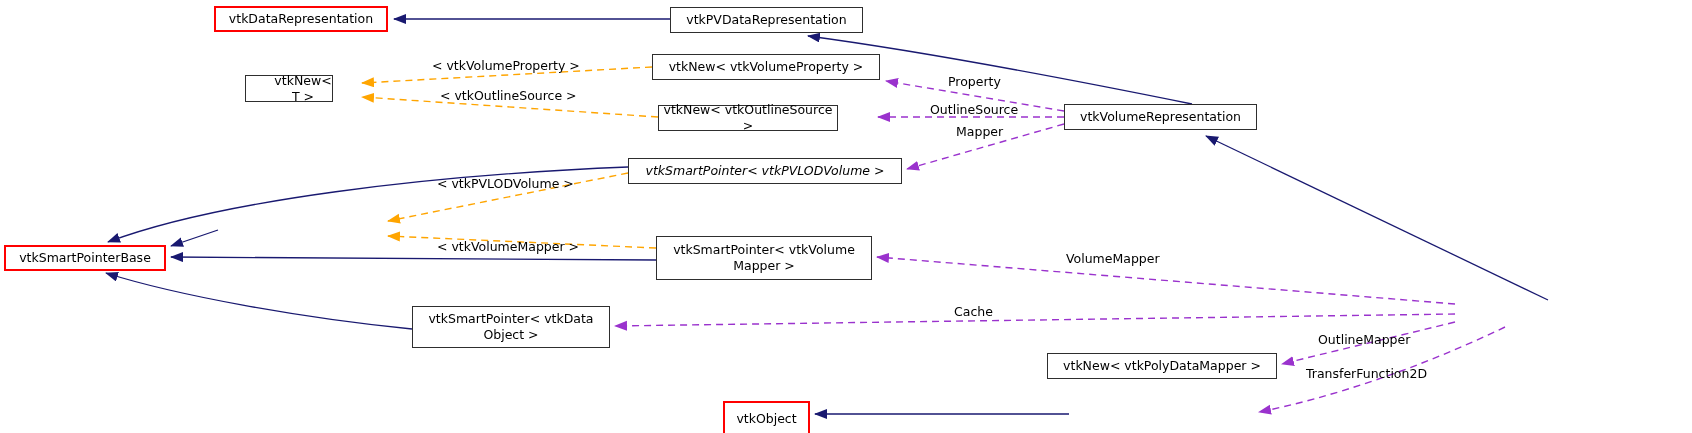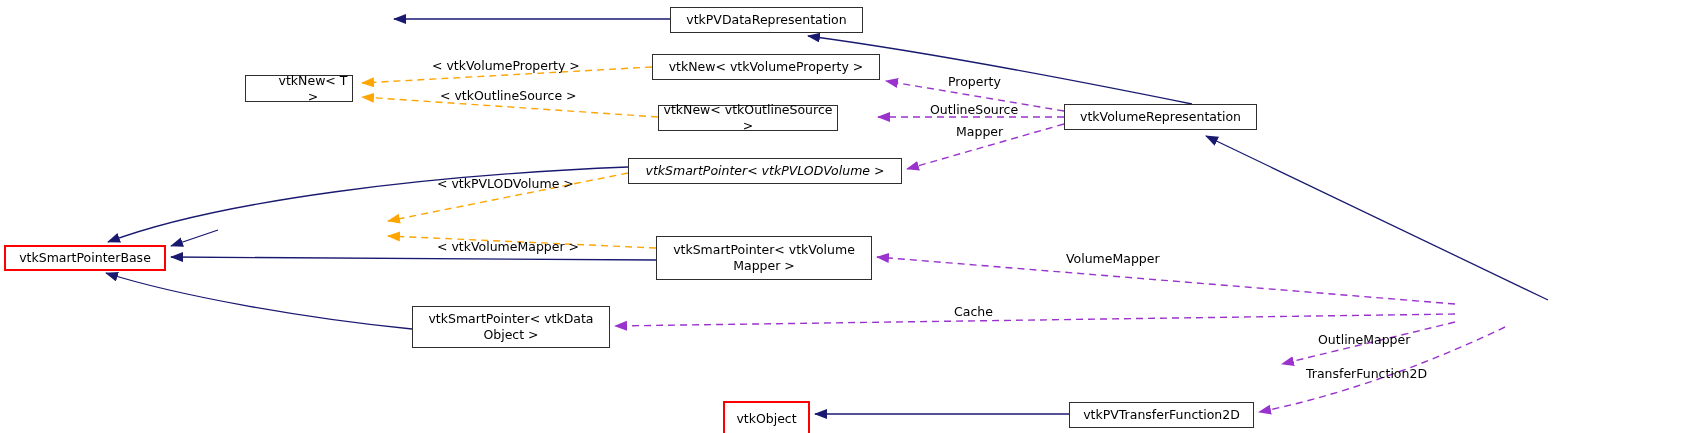--- a/index.html
+++ b/index.html
@@ -50,32 +50,33 @@
     <path d="M 1455 314 L 615 326" stroke="#9a32cd" stroke-width="1.4" stroke-dasharray="7,5" fill="none" marker-end="url(#ap)"></path>
     <path d="M 1455 322 C 1390 338 1330 352 1282 364" stroke="#9a32cd" stroke-width="1.4" stroke-dasharray="7,5" fill="none" marker-end="url(#ap)"></path>
     <path d="M 1505 327 C 1420 368 1330 398 1259 412" stroke="#9a32cd" stroke-width="1.4" stroke-dasharray="7,5" fill="none" marker-end="url(#ap)"></path>
 
     <path d="M 652 67 L 362 83" stroke="#ffa500" stroke-width="1.4" stroke-dasharray="7,5" fill="none" marker-end="url(#ao)"></path>
     <path d="M 658 117 L 362 97" stroke="#ffa500" stroke-width="1.4" stroke-dasharray="7,5" fill="none" marker-end="url(#ao)"></path>
     <path d="M 628 173 L 388 221" stroke="#ffa500" stroke-width="1.4" stroke-dasharray="7,5" fill="none" marker-end="url(#ao)"></path>
     <path d="M 656 248 L 388 236" stroke="#ffa500" stroke-width="1.4" stroke-dasharray="7,5" fill="none" marker-end="url(#ao)"></path>
   </svg>
 
+  <div class="node red" style="left:214px;top:6px;width:174px;height:26px;">vtkDataRepresentation</div>
   <div class="node" style="left:670px;top:7px;width:193px;height:26px;">vtkPVDataRepresentation</div>
-  <div class="node" style="left:245px;top:75px;width:108px;height:27px;padding-left:28px;">vtkNew&lt; T &gt;</div>
+  <div class="node" style="left:245px;top:75px;width:88px;height:27px;padding-left:28px;">vtkNew&lt; T &gt;</div>
   <div class="node" style="left:652px;top:54px;width:228px;height:26px;">vtkNew&lt; vtkVolumeProperty &gt;</div>
   <div class="node" style="left:658px;top:105px;width:180px;height:26px;">vtkNew&lt; vtkOutlineSource &gt;</div>
   <div class="node" style="left:1064px;top:104px;width:193px;height:26px;">vtkVolumeRepresentation</div>
   <div class="node" style="left:628px;top:158px;width:274px;height:26px;font-style:italic;">vtkSmartPointer&lt; vtkPVLODVolume &gt;</div>
   <div class="node" style="left:656px;top:236px;width:216px;height:44px;">vtkSmartPointer&lt; vtkVolume
 Mapper &gt;</div>
   <div class="node red" style="left:4px;top:245px;width:162px;height:26px;">vtkSmartPointerBase</div>
   <div class="node" style="left:412px;top:306px;width:198px;height:42px;">vtkSmartPointer&lt; vtkData
 Object &gt;</div>
-  <div class="node" style="left:1069px;top:402px;width:185px;height:26px;">vtkPVTransferFunction2D</div>
+  <div class="node" style="left:1047px;top:353px;width:230px;height:26px;">vtkNew&lt; vtkPolyDataMapper &gt;</div>
   <div class="node red" style="left:723px;top:401px;width:87px;height:36px;">vtkObject</div>
 
   <span class="edge-label" style="left:432px;top:58px;">&lt; vtkVolumeProperty &gt;</span>
   <span class="edge-label" style="left:440px;top:88px;">&lt; vtkOutlineSource &gt;</span>
   <span class="edge-label" style="left:948px;top:74px;">Property</span>
   <span class="edge-label" style="left:930px;top:102px;">OutlineSource</span>
   <span class="edge-label" style="left:956px;top:124px;">Mapper</span>
   <span class="edge-label" style="left:437px;top:176px;">&lt; vtkPVLODVolume &gt;</span>
   <span class="edge-label" style="left:437px;top:239px;">&lt; vtkVolumeMapper &gt;</span>
   <span class="edge-label" style="left:1066px;top:251px;">VolumeMapper</span>

